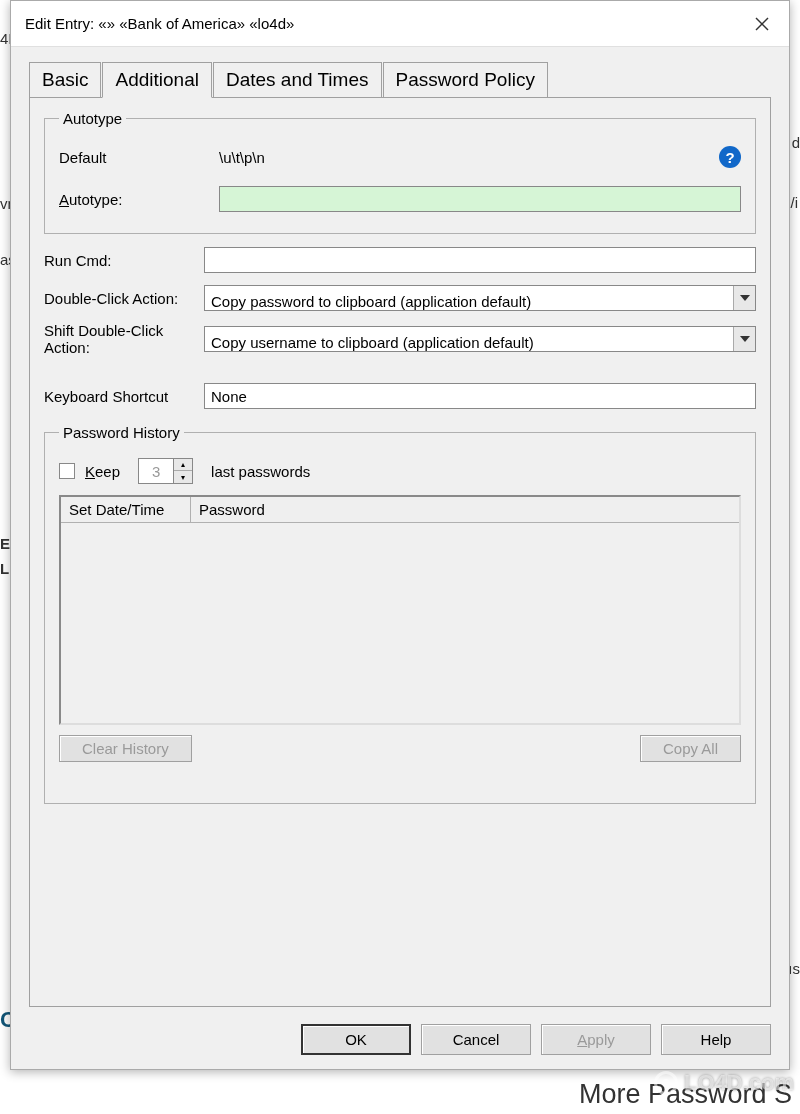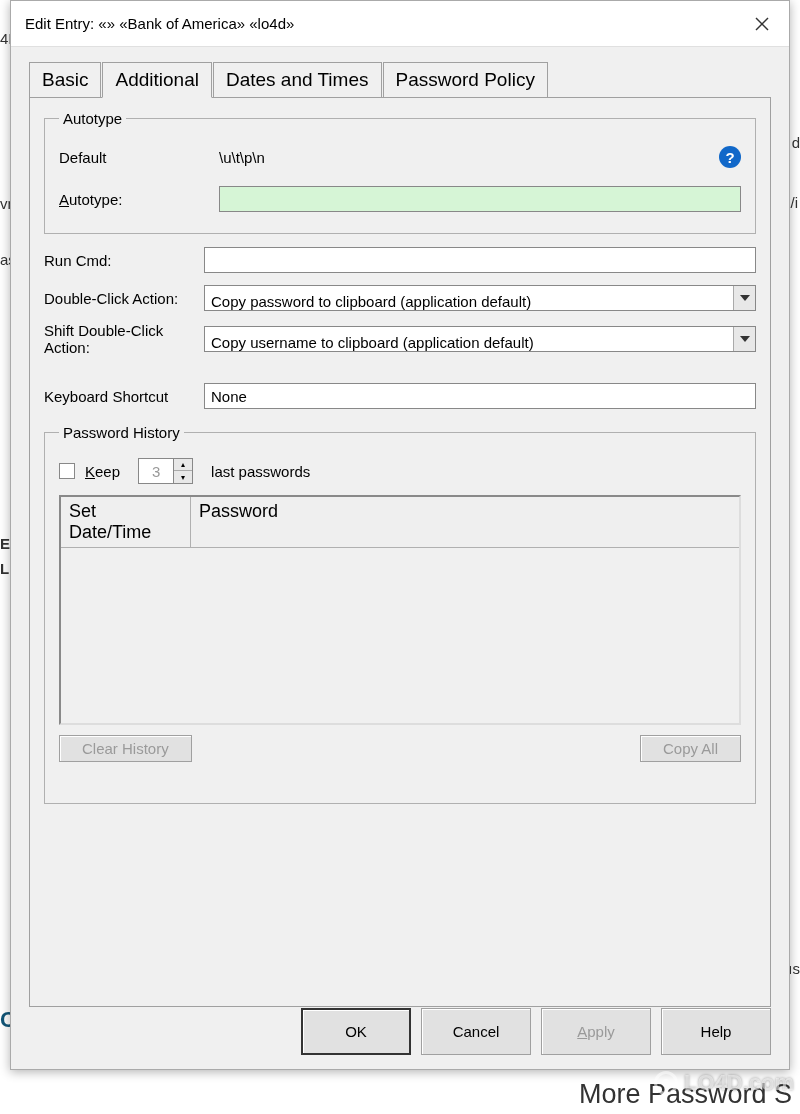--- a/index.html
+++ b/index.html
@@ -210,21 +210,21 @@
   margin-top: 10px;
 }
 .table-header {
   display: flex;
   background: #f0f0f0;
   border-bottom: 1px solid #b0b0b0;
 }
 .table-col {
   padding: 4px 8px;
   border-right: 1px solid #b0b0b0;
-  font-size: 18px;
+  font-size: 15px;
   background: #efefef;
 }
 .table-col.c1 { width: 130px; }
 .table-col.c2 { flex: 1; border-right: none; }
 .button-row {
   display: flex;
   justify-content: space-between;
   margin-top: 10px;
 }
 .win-button {
@@ -242,21 +242,21 @@
   color: #9a9a9a;
   cursor: default;
 }
 .bottom-buttons {
   position: absolute;
   bottom: 14px;
   right: 18px;
   display: flex;
   gap: 10px;
 }
-.bottom-buttons .win-button { min-width: 110px; padding: 13px 26px; }
+.bottom-buttons .win-button { min-width: 110px; padding: 5px 26px; }
 .underline-accel { text-decoration: underline; }
 .watermark {
   position: absolute;
   bottom: 18px;
   right: 6px;
   font-size: 22px;
   color: rgba(255,255,255,0.55);
   font-weight: bold;
   text-shadow: 0 0 3px rgba(0,0,0,0.4);
   display: flex;

